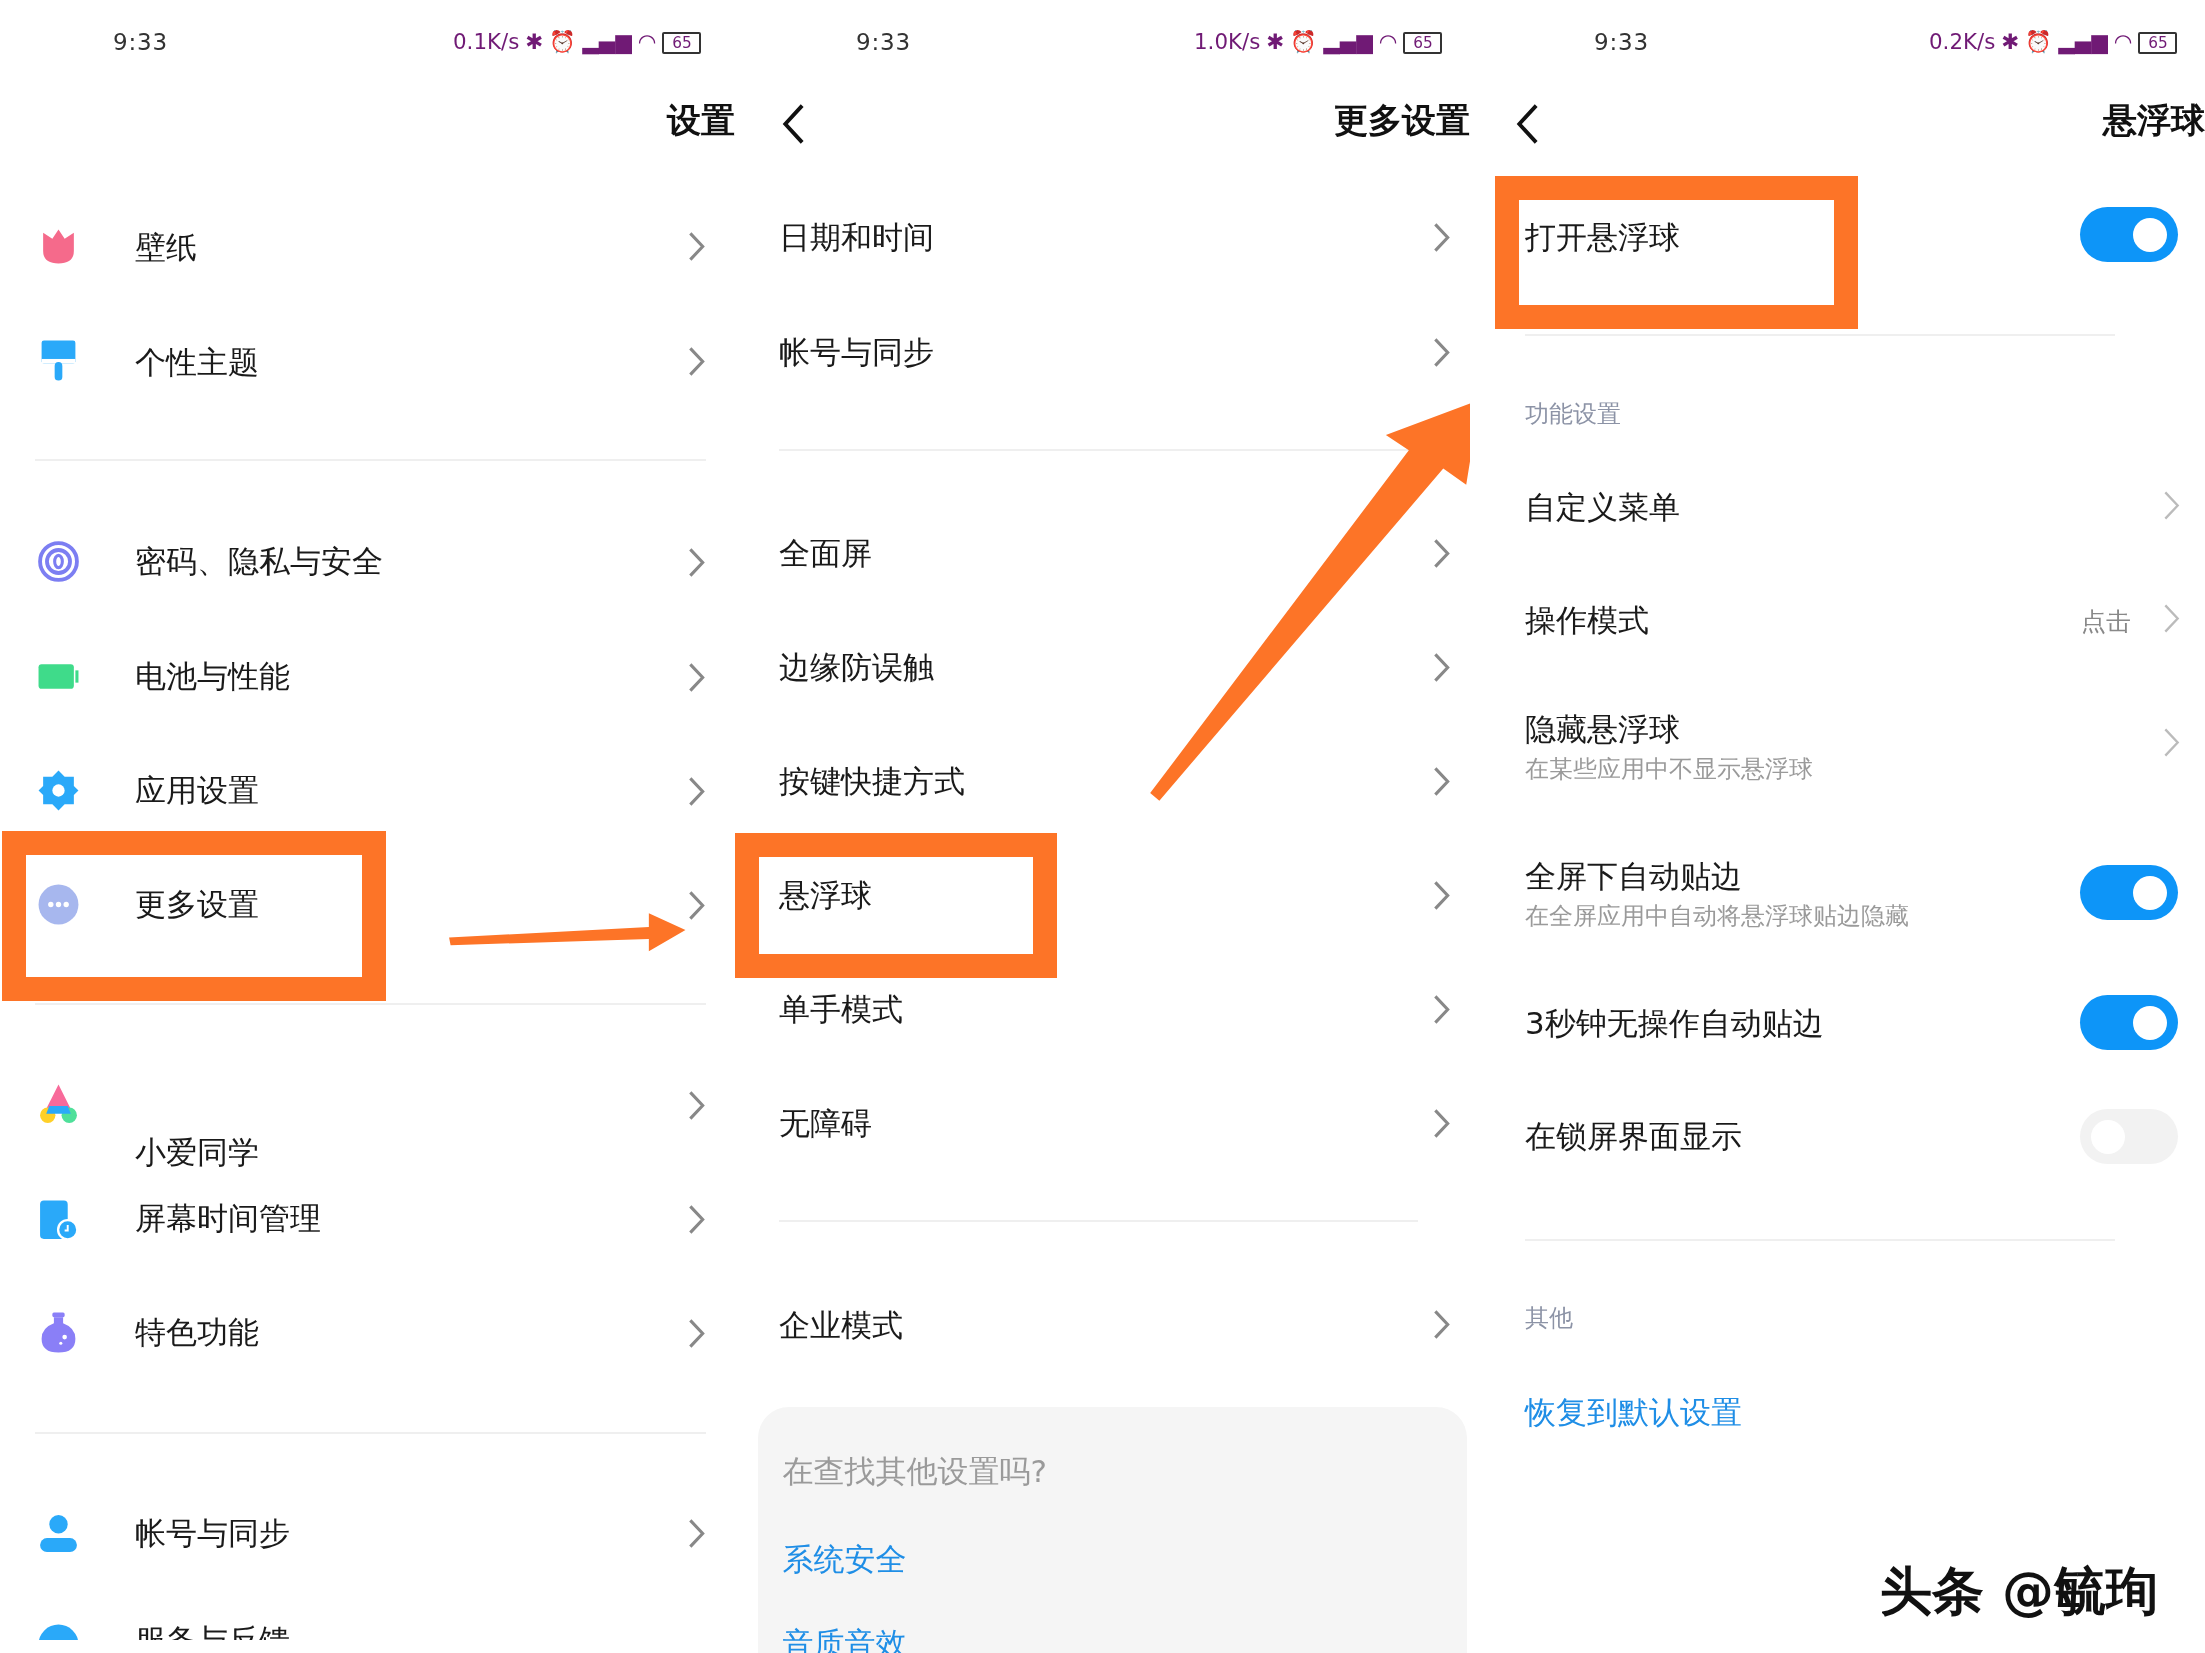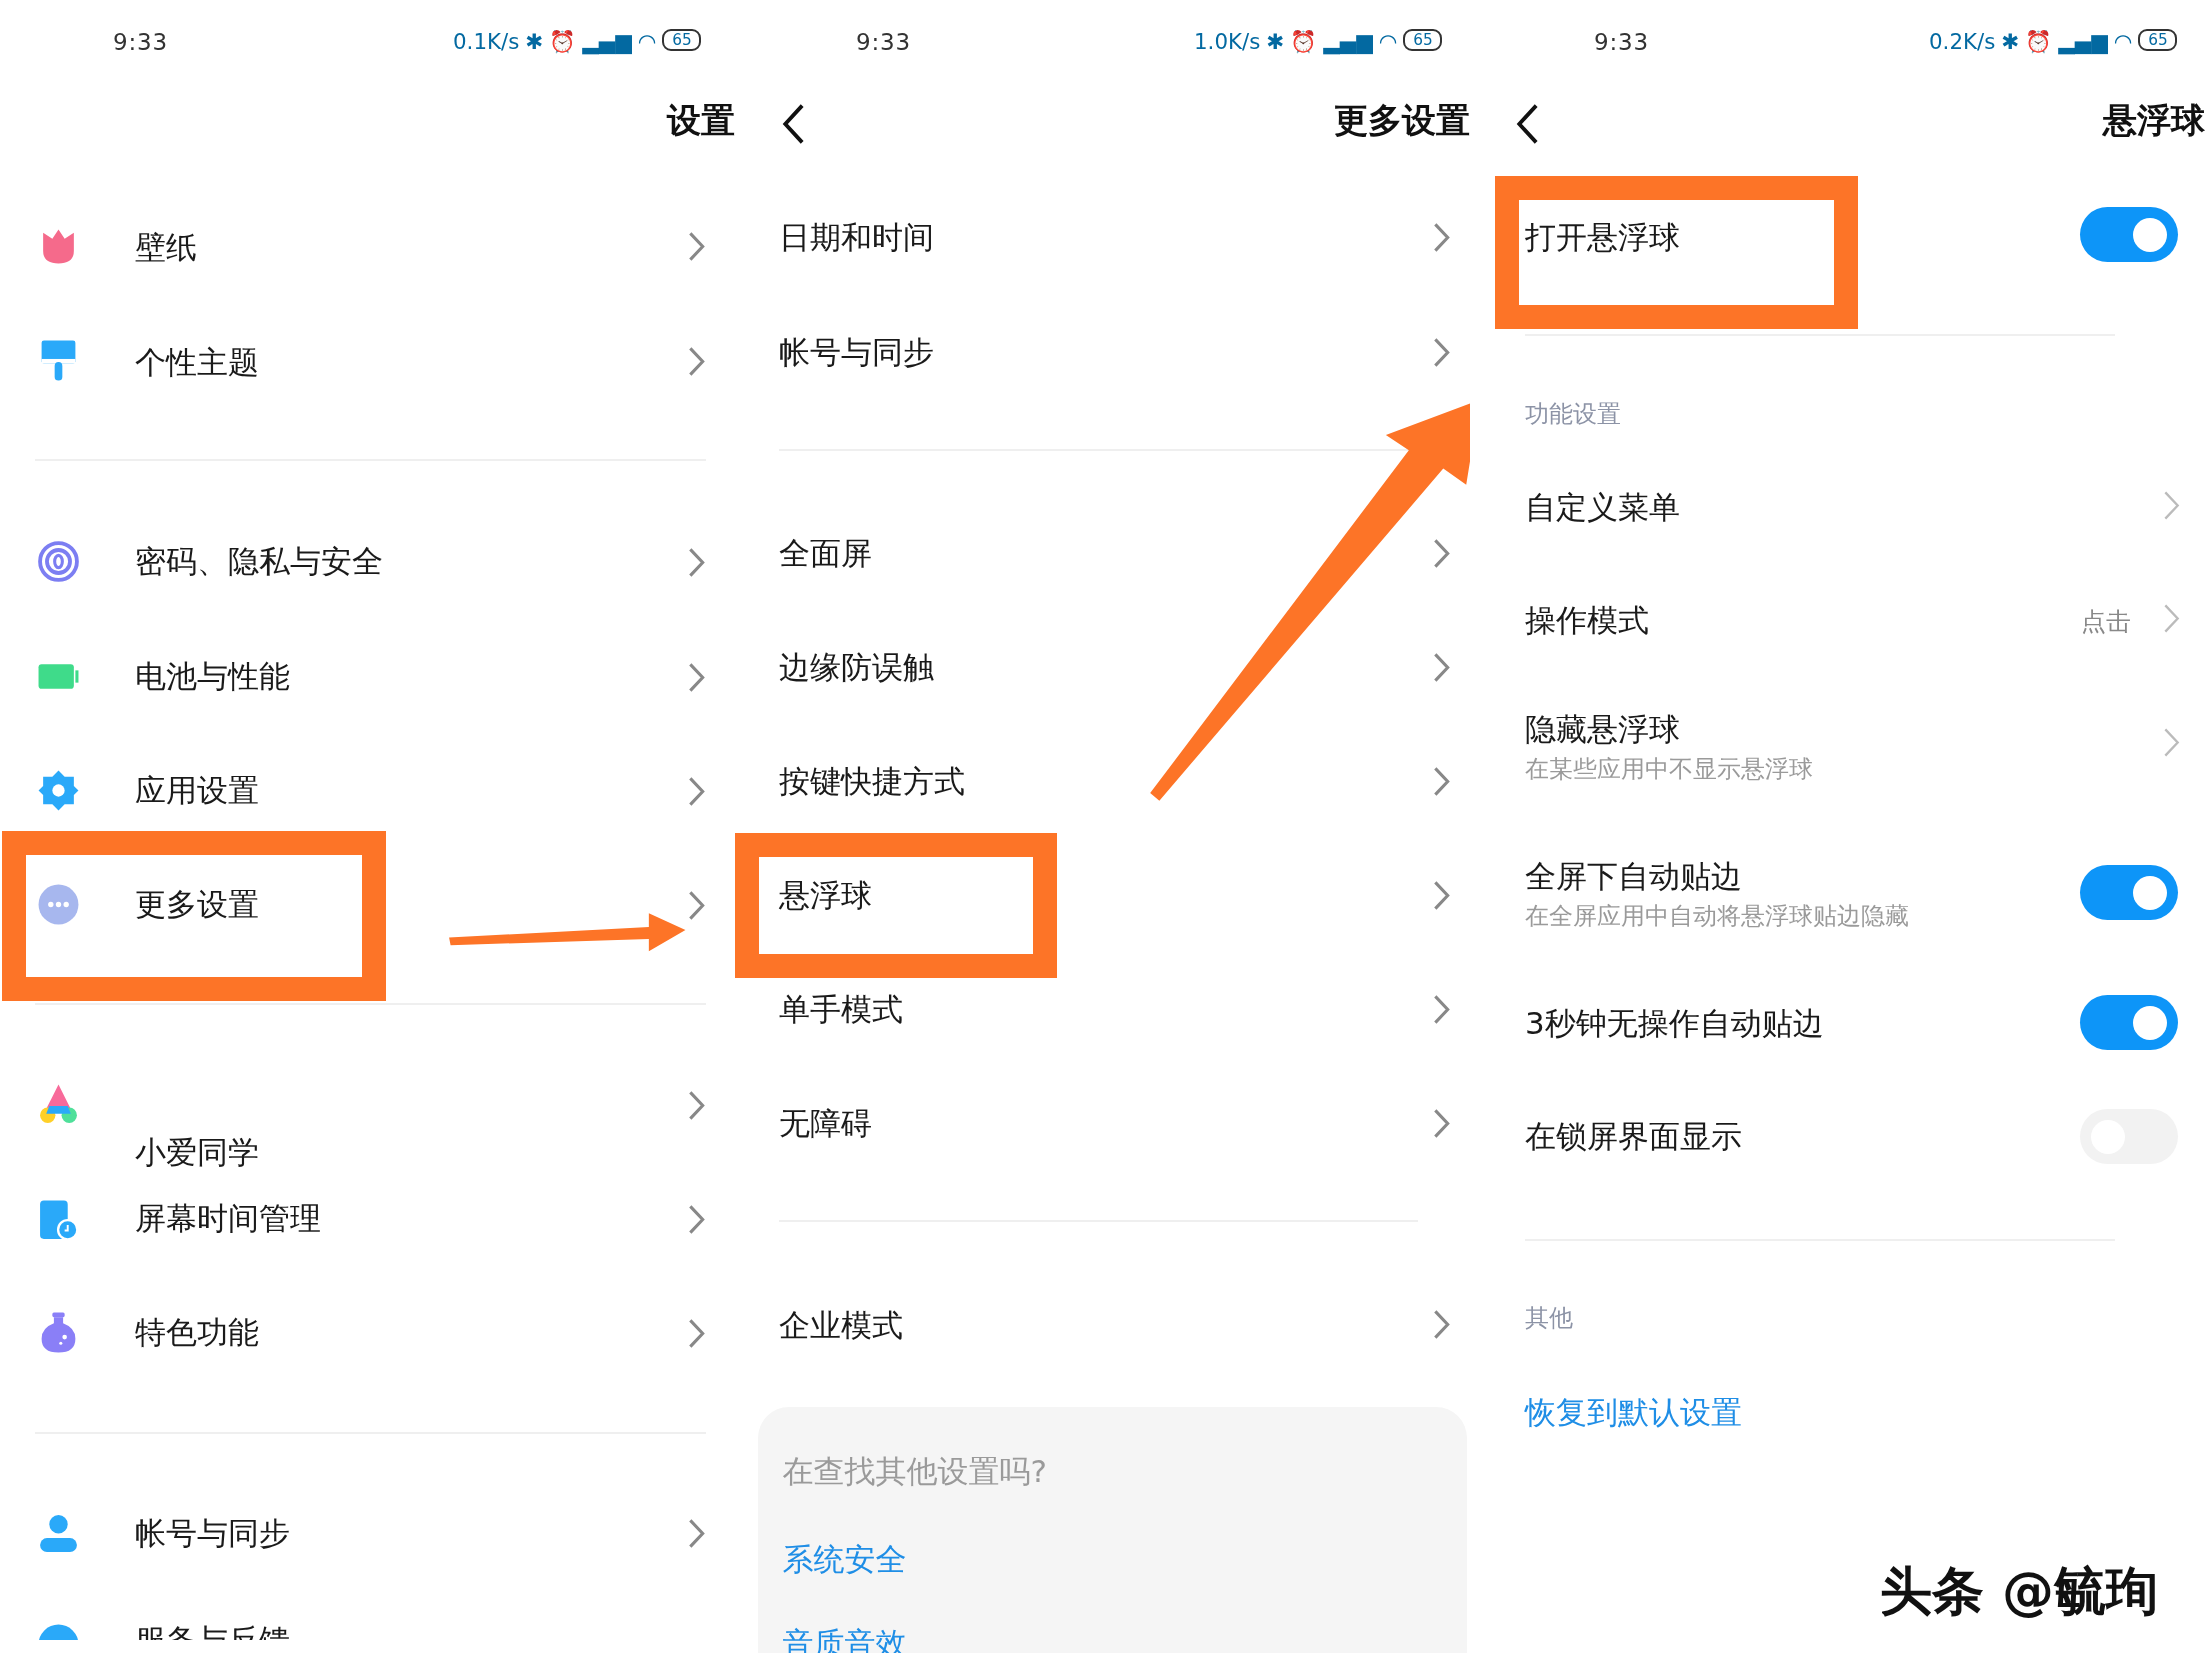--- a/index.html
+++ b/index.html
@@ -2,22 +2,22 @@
 <html style="font-size:12.3px"><head>
 <meta charset="utf-8">
 <style>
   html,body{margin:0;padding:0;}
   body{width:2205px;height:1654px;background:#ffffff;position:relative;overflow:hidden;
        font-family:"DejaVu Sans","Liberation Sans",sans-serif;color:#1a1a1a;}
   .panel{position:absolute;top:0;height:1654px;width:735px;overflow:hidden;background:#fff;}
   .p1{left:0;} .p2{left:735px;} .p3{left:1470px;}
   .abs{position:absolute;}
   .time{top:29px;font-size:23px;color:#333;letter-spacing:0.8px;}
-  .status-right{top:29px;font-size:21.4px;color:#0369a1;display:flex;align-items:flex-start;gap:6.1px;}
-  .batt{display:inline-block;border:2.3px solid #333;border-radius:9px;padding:0 7.7px;font-size:15.3px;line-height:18.4px;height:18.4px;}
+  .status-right{top:29px;font-size:21.4px;color:#701a75;display:flex;align-items:flex-end;gap:6.1px;}
+  .batt{display:inline-block;border:2.3px solid #333;border-radius:2px;padding:0 7.7px;font-size:15.3px;line-height:18.4px;height:18.4px;}
   .title{top:98px;font-size:34px;font-weight:bold;color:#111;width:735px;text-align:right;left:0;}
   .back{top:100px;left:77px;width:31px;height:46px;}
   .row-label{font-size:31px;color:#1a1a1a;white-space:nowrap;}
   .chev{width:17px;height:31px;}
   .divider{height:2.3px;background:#efefef;}
   .icon{width:43px;height:43px;left:37px;}
   .sub{font-size:24px;color:#9a9a9a;white-space:nowrap;}
   .sec{font-size:24px;color:#8c93a6;white-space:nowrap;}
   .value{font-size:25px;color:#888;}
   .toggle{width:98px;height:55px;border-radius:27.6px;background:#0d95f8;}

